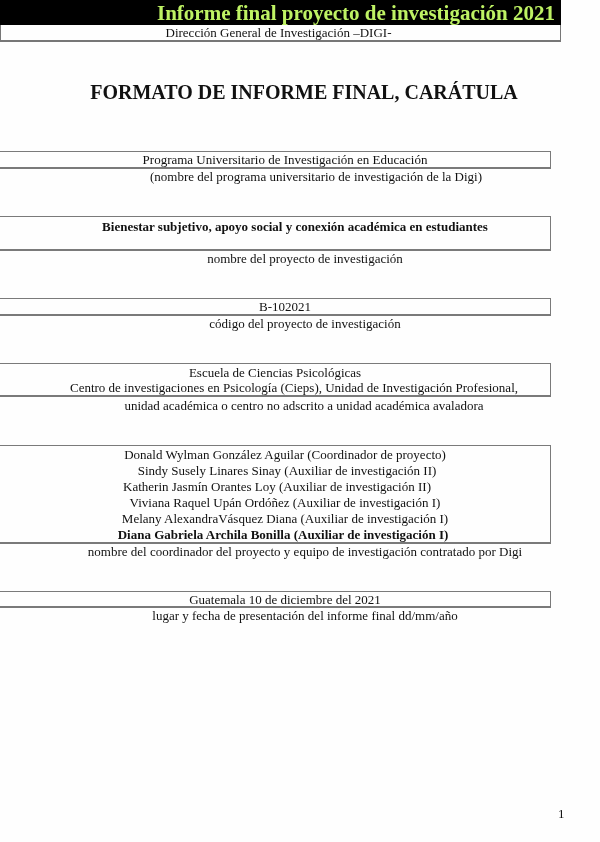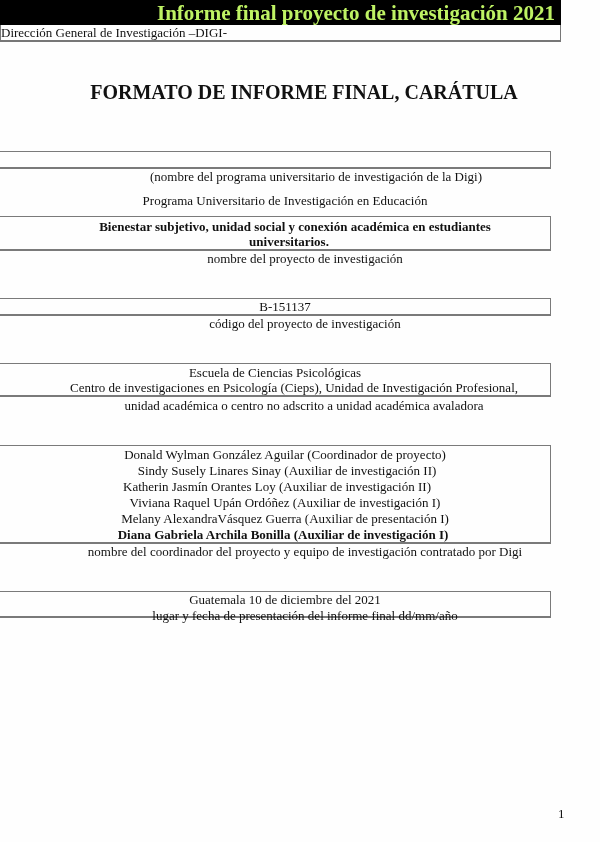--- a/index.html
+++ b/index.html
@@ -8,21 +8,21 @@
       overflow: hidden; font-family: "Liberation Serif", "DejaVu Serif", serif; color: #111;
     }
     .hdr-black {
       position: absolute; left: 0; top: 0; width: 561px; height: 25px; background: #000;
       color: #bef264; font-weight: bold; font-size: 21px; line-height: 26px; text-align: right;
       box-sizing: border-box; padding-right: 6px; white-space: nowrap;
     }
     .hdr-sub {
       position: absolute; left: 0; top: 25px; width: 561px; height: 17px; box-sizing: border-box;
       border-left: 1px solid #777; border-right: 1px solid #777; border-bottom: 2px solid #777;
-      font-size: 13px; line-height: 15px; text-align: left; padding-right: 4px; white-space: nowrap;
+      font-size: 13px; line-height: 15px; text-align: center; padding-right: 4px; white-space: nowrap;
     }
     .main-title {
       position: absolute; left: 0; top: 80px; width: 608px; text-align: center;
       font-weight: bold; font-size: 20px; line-height: 24px; white-space: nowrap;
     }
     .box {
       position: absolute; left: -1px; width: 552px; box-sizing: border-box;
       border: 1px solid #7a7a7a; border-bottom: 2px solid #7a7a7a;
       text-align: center; font-size: 13px; line-height: 15px;
     }
@@ -37,49 +37,48 @@
   </style>
 </head>
 <body>
 
 <div class="hdr-black">Informe final proyecto de investigación 2021</div>
 <div class="hdr-sub">Dirección General de Investigación –DIGI-</div>
 
 <div class="main-title">FORMATO DE INFORME FINAL, CARÁTULA</div>
 
 <div class="box" style="top:151px;height:18px;">
-  <div style="padding-left:20px;margin-top:41px;">Programa Universitario de Investigación en Educación</div>
+  <div style="padding-left:20px;">Programa Universitario de Investigación en Educación</div>
 </div>
 <div class="caption" style="top:169px;left:16px;">(nombre del programa universitario de investigación de la Digi)</div>
 
 <div class="box bold" style="top:216px;height:35px;padding-top:2px;">
-  <div style="padding-left:40px;">Bienestar subjetivo, unidad social y conexión académica en estudiantes</div>
-  <div style="padding-left:28px;">universitarios.</div>
+  <div style="padding-left:40px;">Bienestar subjetivo, apoyo social y conexión académica en estudiantes</div>
 </div>
 <div class="caption" style="top:251px;left:5px;">nombre del proyecto de investigación</div>
 
 <div class="box" style="top:298px;height:18px;">
-  <div style="padding-left:20px;">B-151137</div>
+  <div style="padding-left:20px;">B-102021</div>
 </div>
 <div class="caption" style="top:316px;left:5px;">código del proyecto de investigación</div>
 
 <div class="box" style="top:363px;height:34px;padding-top:1px;">
   <div style="padding-left:0px;">Escuela de Ciencias Psicológicas</div>
   <div style="padding-left:38px;">Centro de investigaciones en Psicología (Cieps), Unidad de Investigación Profesional,</div>
 </div>
 <div class="caption" style="top:398px;left:4px;">unidad académica o centro no adscrito a unidad académica avaladora</div>
 
 <div class="box" style="top:445px;height:99px;padding-top:1px;line-height:16px;">
   <div style="padding-left:20px;">Donald Wylman González Aguilar (Coordinador de proyecto)</div>
   <div style="padding-left:24px;">Sindy Susely Linares Sinay (Auxiliar de investigación II)</div>
   <div style="padding-left:4px;">Katherin Jasmín Orantes Loy (Auxiliar de investigación II)</div>
   <div style="padding-left:20px;">Viviana Raquel Upán Ordóñez (Auxiliar de investigación I)</div>
-  <div style="padding-left:20px;">Melany AlexandraVásquez Guerra (Auxiliar de presentación I)</div>
+  <div style="padding-left:20px;">Melany AlexandraVásquez Diana (Auxiliar de investigación I)</div>
   <div style="padding-left:16px;font-weight:bold;">Diana Gabriela Archila Bonilla (Auxiliar de investigación I)</div>
 </div>
 <div class="caption" style="top:544px;left:5px;">nombre del coordinador del proyecto y equipo de investigación contratado por Digi</div>
 
-<div class="box" style="top:591px;height:27px;">
+<div class="box" style="top:591px;height:17px;">
   <div style="padding-left:20px;">Guatemala 10 de diciembre del 2021</div>
 </div>
 <div class="caption" style="top:608px;left:5px;">lugar y fecha de presentación del informe final dd/mm/año</div>
 
 <div class="page-num">1</div>
 
 </body></html>

